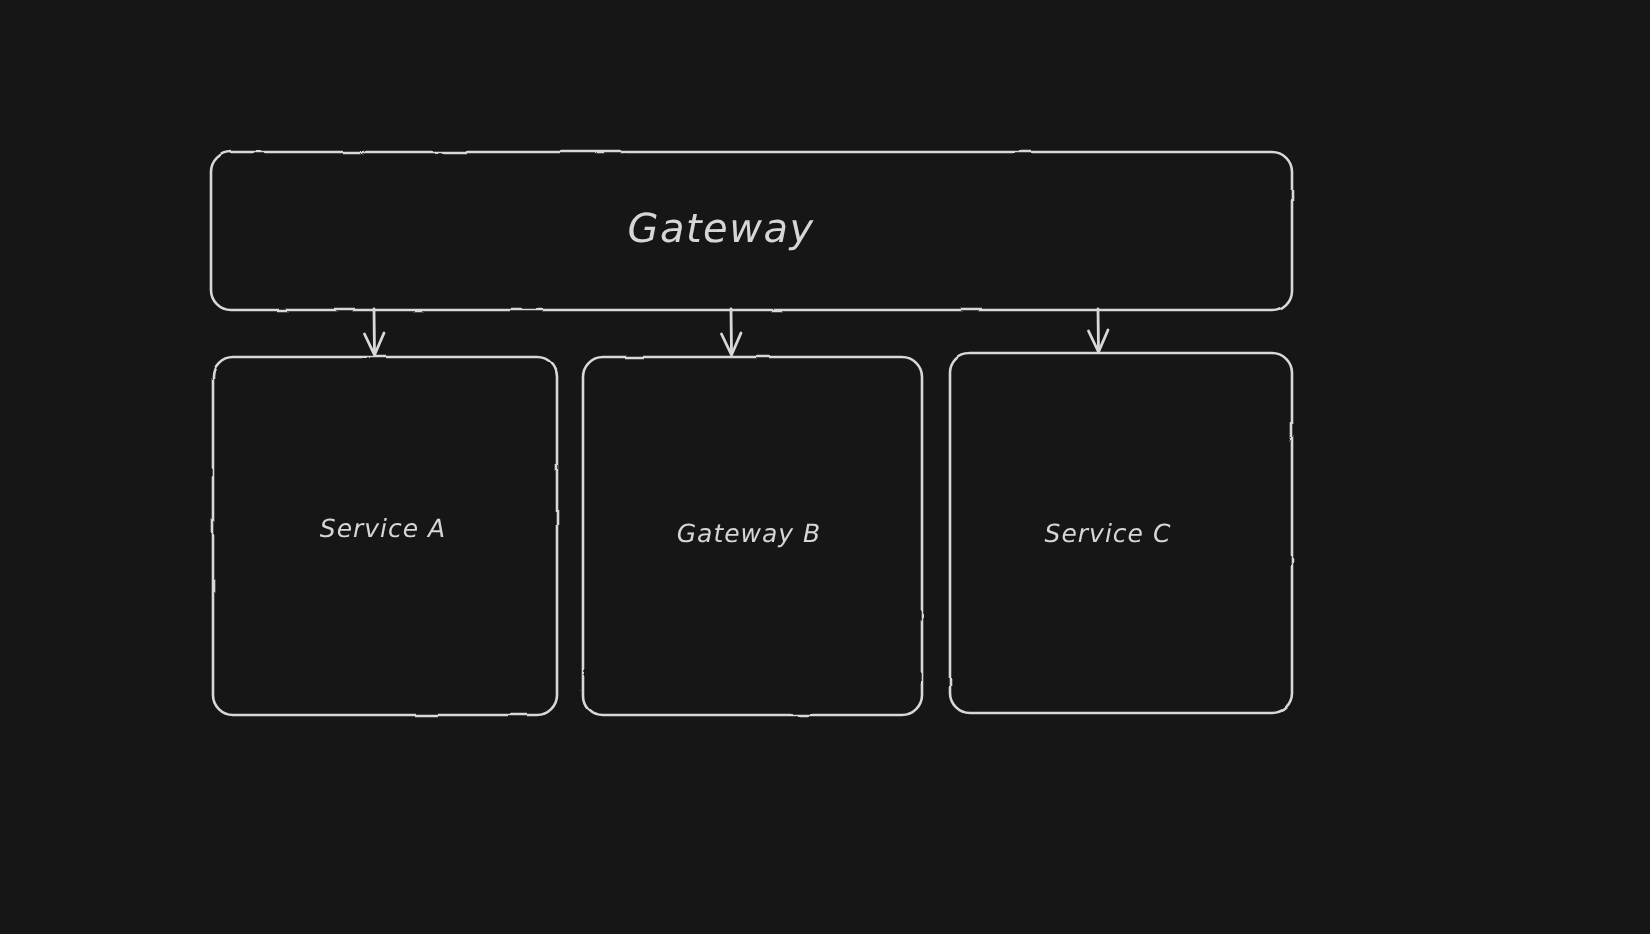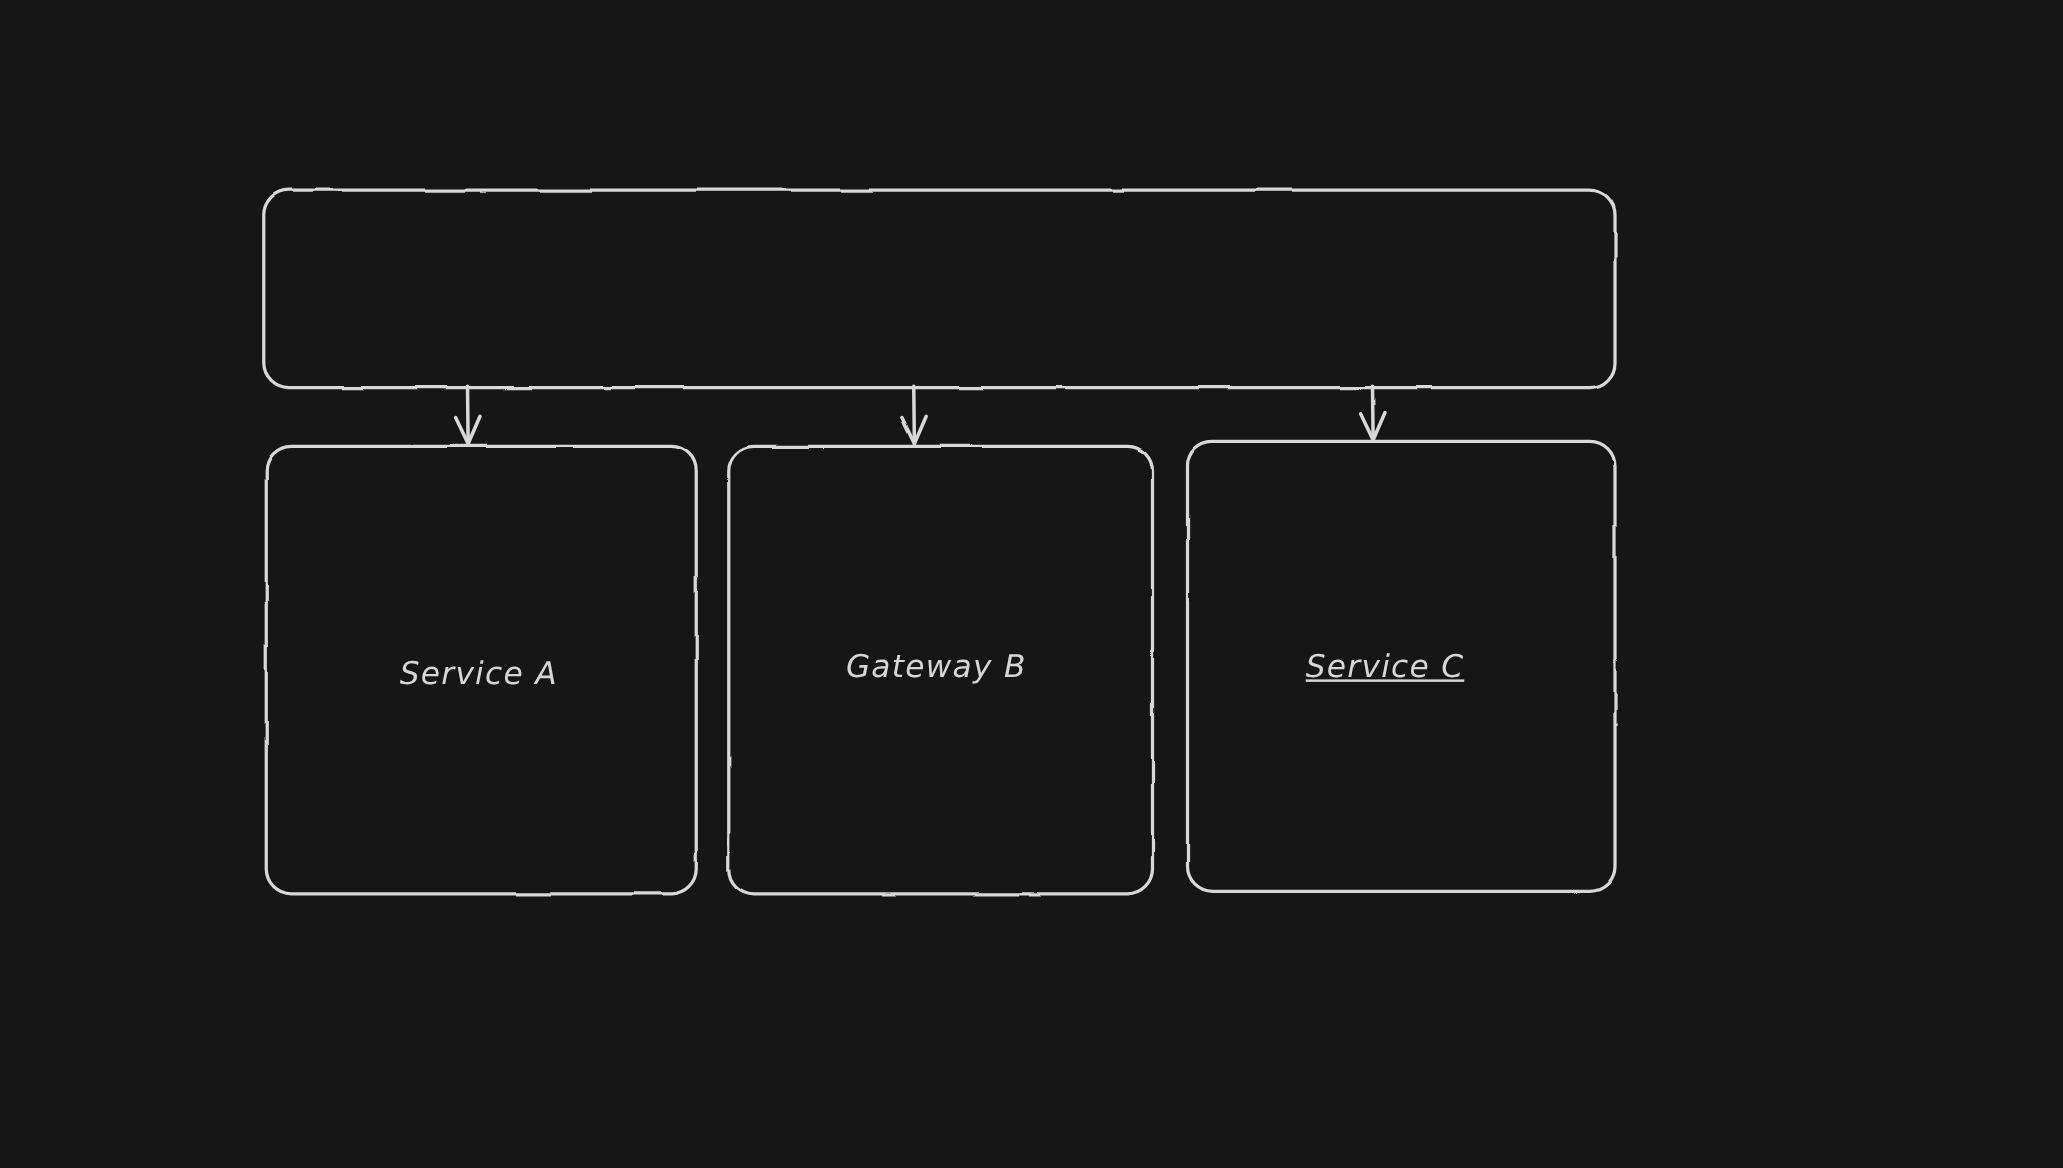--- a/index.html
+++ b/index.html
@@ -99,20 +99,21 @@
       <path d="M 731 309 L 731.5 354" fill="none" stroke="#d8d8d8" stroke-width="2.8" stroke-linecap="round"></path>
       <path d="M 721.5 334 L 731.5 355 L 741 333" fill="none" stroke="#d8d8d8" stroke-width="2.8" stroke-linecap="round" stroke-linejoin="round"></path>
     </g>
 
     <g filter="url(#handdrawn-wobble-3)">
       <path d="M 1098 309 L 1098.5 351" fill="none" stroke="#d8d8d8" stroke-width="2.8" stroke-linecap="round"></path>
       <path d="M 1088.5 331 L 1098.5 352 L 1108 330" fill="none" stroke="#d8d8d8" stroke-width="2.8" stroke-linecap="round" stroke-linejoin="round"></path>
     </g>
   </svg>
 
+  <div class="node-label" id="gateway-label" style="left:721px; top:229px;">Gateway</div>
 
-  <div class="node-label service-label" style="left:383px; top:539px;">Service A</div>
+  <div class="node-label service-label" style="left:383px; top:528px;">Service A</div>
 
   <div class="node-label service-label" style="left:749px; top:533px;">Gateway B</div>
 
-  <div class="node-label service-label" style="left:1108px; top:533px;text-decoration:underline;">Service C</div>
+  <div class="node-label service-label" style="left:1108px; top:533px;">Service C</div>
 
 </div>
 
 </body></html>

